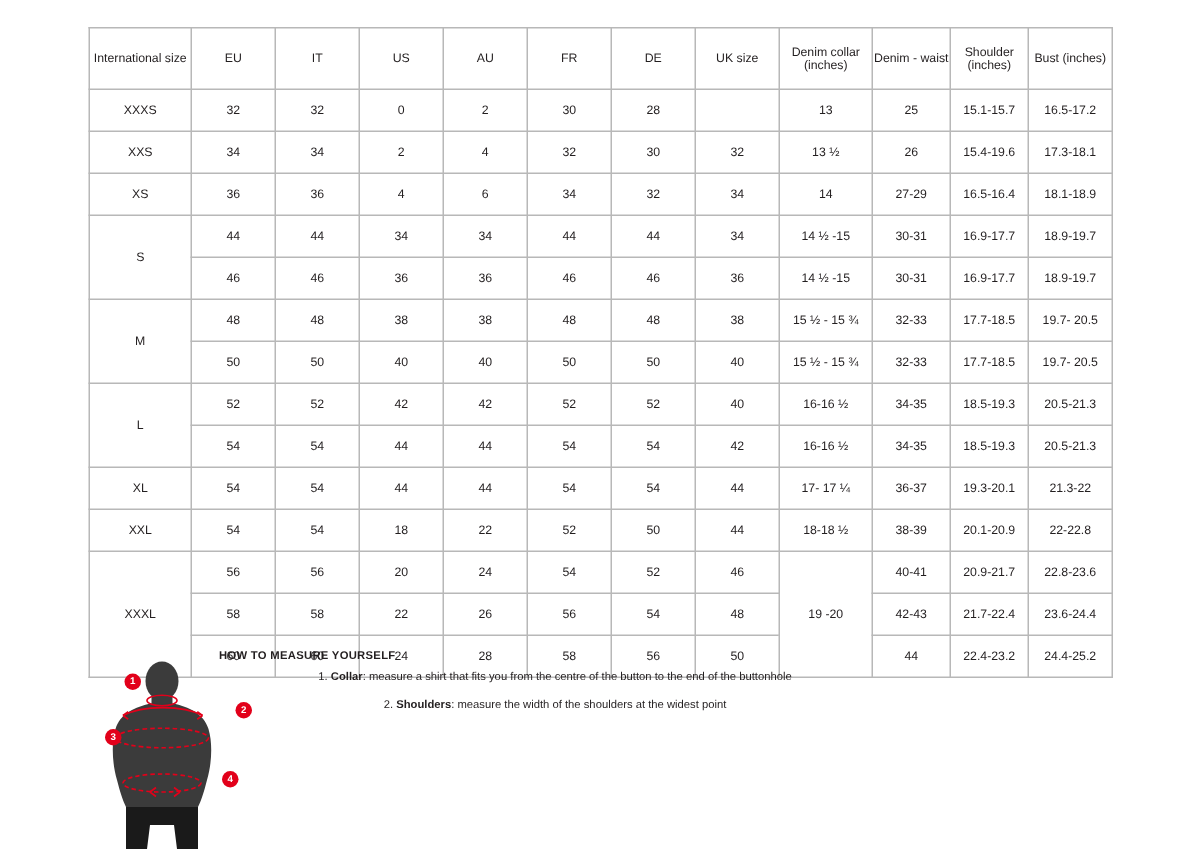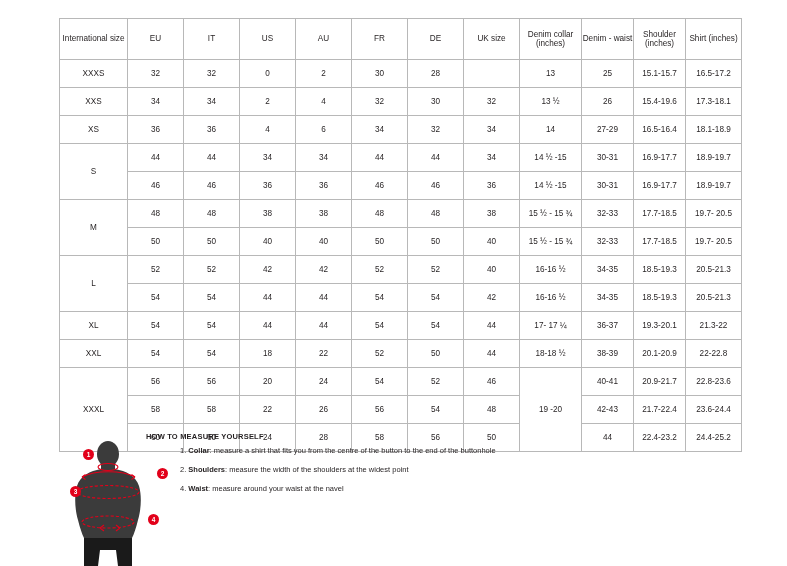--- a/index.html
+++ b/index.html
@@ -72,23 +72,24 @@
     left: 118px;
     top: 432px;
     font-size: 7.5px;
     font-weight: bold;
     letter-spacing: 0.2px;
     color: #231f20;
     margin-left: 28px;
   }
   .measure-list {
     position: absolute;
-    left: 180px;
+    left: 160px;
     top: 446px;
     width: 420px;
+    text-align: center;
   }
   .measure-item {
     font-size: 7.5px;
     line-height: 1.35;
     margin-bottom: 9px;
     color: #231f20;
   }
   .measure-item b { font-weight: bold; }
 
   .figure {
@@ -143,21 +144,21 @@
           <td>EU</td>
           <td>IT</td>
           <td>US</td>
           <td>AU</td>
           <td>FR</td>
           <td>DE</td>
           <td>UK size</td>
           <td>Denim collar (inches)</td>
           <td>Denim - waist</td>
           <td>Shoulder (inches)</td>
-          <td>Shirt (inches)</td>
+          <td>Bust (inches)</td>
         </tr>
       </thead>
       <tbody id="table-body">
           <tr>
             <td class="lbl" rowspan="1">XXXS</td>
             <td>32</td>
             <td>32</td>
             <td>0</td>
             <td>2</td>
             <td>30</td>
@@ -345,21 +346,20 @@
           </tr>
         </tbody>
     </table>
   </div>
 
   <div class="measure-title">HOW TO MEASURE YOURSELF</div>
 
   <div class="measure-list" id="measure-list">
       <div class="measure-item"><span>1. </span><b>Collar</b><span>: measure a shirt that fits you from the centre of the button to the end of the buttonhole</span></div>
       <div class="measure-item"><span>2. </span><b>Shoulders</b><span>: measure the width of the shoulders at the widest point</span></div>
-      <div class="measure-item"><span>4. </span><b>Waist</b><span>: measure around your waist at the navel</span></div>
     </div>
 
   <svg class="figure" viewBox="0 0 110 126">
 
     <ellipse cx="48" cy="14" rx="11" ry="13" fill="#3b3b3b"></ellipse>
 
     <path d="M41 24 L41 31 L55 31 L55 24 Z" fill="#3b3b3b"></path>
 
     <path d="M41 29 C30 31 20 36 17 46 C14 56 15 70 18 80 C20 88 22 94 24 98 L72 98 C74 94 76 88 78 80 C81 70 82 56 79 46 C76 36 66 31 55 29 Z" fill="#3b3b3b"></path>
 

